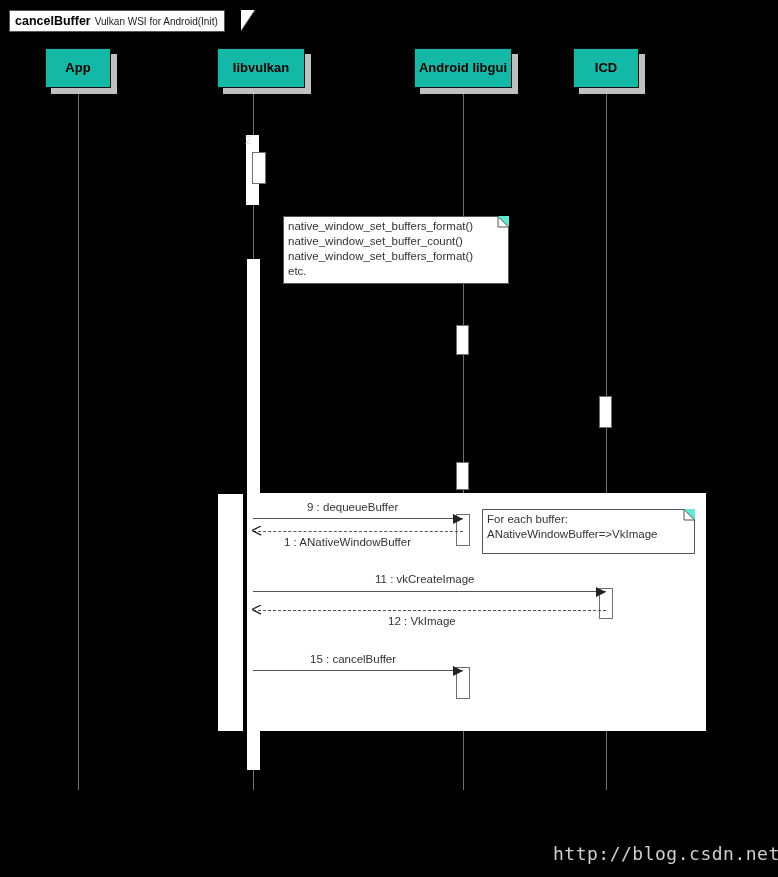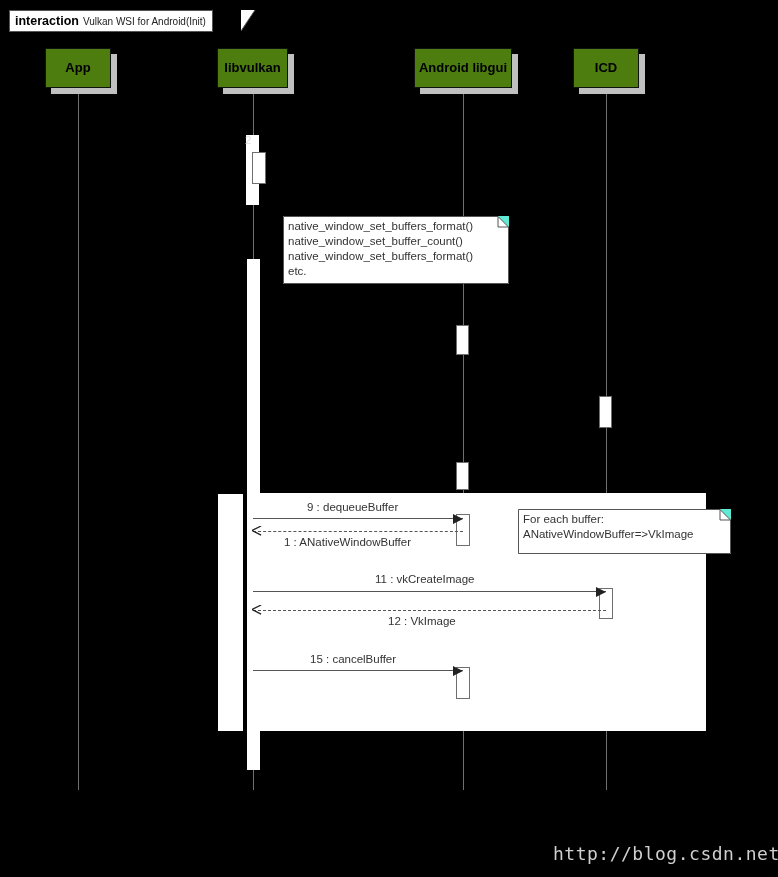--- a/index.html
+++ b/index.html
@@ -66,21 +66,21 @@
     height: 100%;
     background: #c0c0c0;
     box-sizing: border-box;
   }
   .part .box {
     position: absolute;
     left: 0;
     top: 0;
     width: 100%;
     height: 100%;
-    background: #4d7c0f;
+    background: #14b8a6;
     border: 1px solid #111111;
     box-sizing: border-box;
     display: flex;
     align-items: center;
     justify-content: center;
   }
   .part .label {
     font-size: 13px;
     font-weight: bold;
     color: #000000;
@@ -220,21 +220,21 @@
       <div class="act" style="left: 456px; top: 667px; width: 14px; height: 32px;"></div>
     </div>
 
   <div id="participants">
       <div class="part" style="left: 45px; top: 48px; width: 66px; height: 40px;">
         <div class="shadow"></div>
         <div class="box">
           <div class="label">App</div>
         </div>
       </div>
-      <div class="part" style="left: 217px; top: 48px; width: 71px; height: 40px;">
+      <div class="part" style="left: 217px; top: 48px; width: 88px; height: 40px;">
         <div class="shadow"></div>
         <div class="box">
           <div class="label">libvulkan</div>
         </div>
       </div>
       <div class="part" style="left: 414px; top: 48px; width: 98px; height: 40px; border-radius: 16px;">
         <div class="shadow"></div>
         <div class="box">
           <div class="label">Android libgui</div>
         </div>
@@ -273,34 +273,34 @@
       <div class="note" style="left: 283px; top: 216px; width: 226px; height: 68px;">
         <svg width="228" height="70" viewBox="0 0 228 70" style="left: 0px; top: 0px;">
           <path d="M0.5,0.5 L215,0.5 L225.5,11 L225.5,67.5 L0.5,67.5 Z" fill="#ffffff" stroke="#555555" stroke-width="1"></path>
           <path d="M215,0.5 L215,11 L225.5,11" fill="none" stroke="#555555" stroke-width="1"></path>
         </svg>
         <div class="note-text">native_window_set_buffers_format()
 native_window_set_buffer_count()
 native_window_set_buffers_format()
 etc.</div>
       </div>
-      <div class="note" style="left: 482px; top: 509px; width: 213px; height: 45px; margin-left: 36px;">
+      <div class="note" style="left: 482px; top: 509px; width: 213px; height: 45px;">
         <svg width="215" height="47" viewBox="0 0 215 47" style="left: 0px; top: 0px;">
           <path d="M0.5,0.5 L202,0.5 L212.5,11 L212.5,44.5 L0.5,44.5 Z" fill="#ffffff" stroke="#555555" stroke-width="1"></path>
           <path d="M202,0.5 L202,11 L212.5,11" fill="none" stroke="#555555" stroke-width="1"></path>
         </svg>
         <div class="note-text">For each buffer:
 ANativeWindowBuffer=&gt;VkImage</div>
       </div>
     </div>
 
   <div class="frag-num" id="frag-num" style="left: 245px; top: 134px;">2</div>
 
   <div class="frame-tab">
-    <span class="kw">interaction</span>
+    <span class="kw">cancelBuffer</span>
     <span class="ttl">Vulkan WSI for Android(Init)</span>
   </div>
   <svg class="frame-tab-corner" width="16" height="22" viewBox="0 0 16 22">
     <path d="M0,0 L14,0 L0,21 Z" fill="#ffffff" stroke="none"></path>
     <path d="M14,0 L0,21" fill="none" stroke="#555555" stroke-width="1"></path>
     <path d="M0,21 L0,0" fill="none" stroke="none"></path>
   </svg>
 
   <div class="watermark" id="watermark" style="left: 553px; top: 843px;">http://blog.csdn.net/</div>
 

